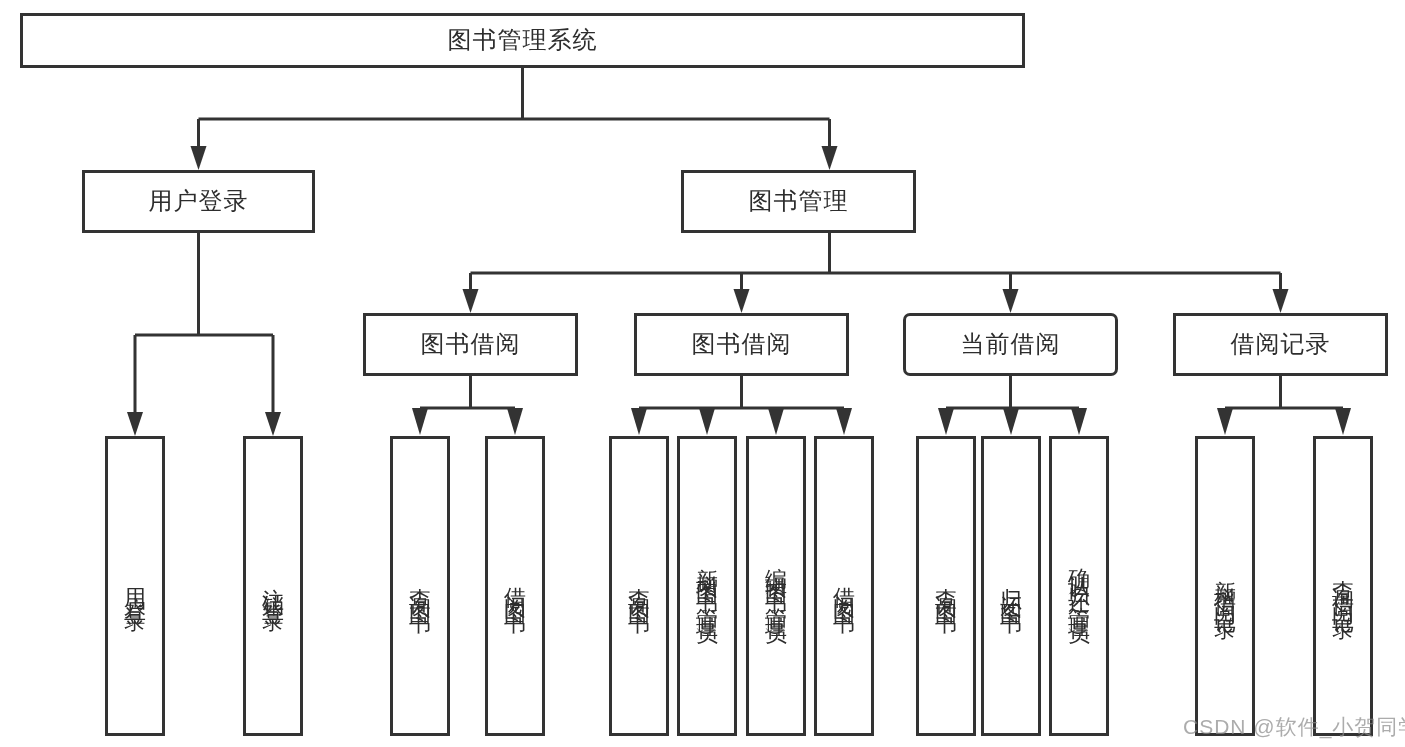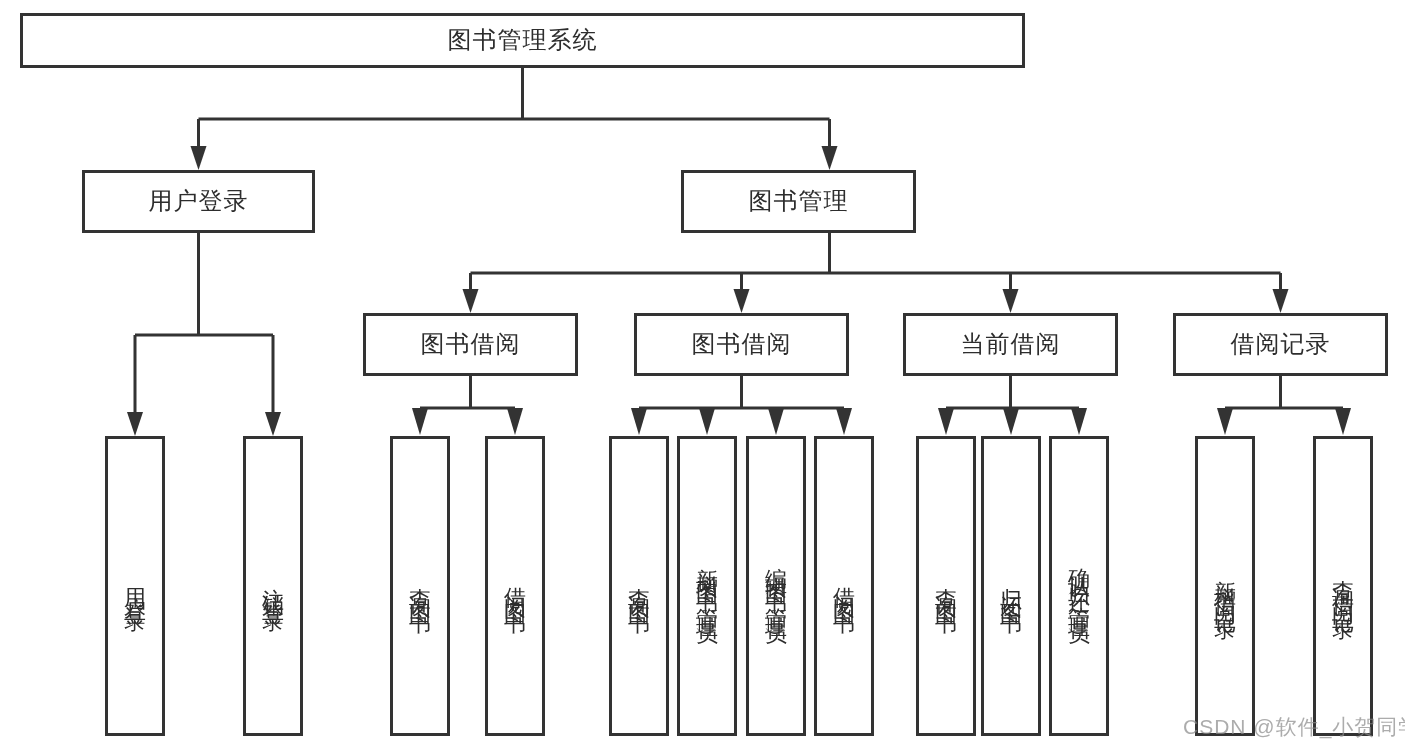--- a/index.html
+++ b/index.html
@@ -70,21 +70,21 @@
     </g>
   </svg>
 
   <div class="box root">图书管理系统</div>
 
   <div class="box lvl2a">用户登录</div>
   <div class="box lvl2b">图书管理</div>
 
   <div class="box lvl3" style="left:363px;">图书借阅</div>
   <div class="box lvl3" style="left:634px;">图书借阅</div>
-  <div class="box lvl3" style="left:903px;">当前借阅</div>
+  <div class="box lvl3" style="left:903px;border-radius:7px;">当前借阅</div>
   <div class="box lvl3" style="left:1173px;">借阅记录</div>
 
   <div class="box leaf" style="left:105px;">用户登录</div>
   <div class="box leaf" style="left:243px;">注销登录</div>
 
   <div class="box leaf" style="left:390px;">查询图书</div>
   <div class="box leaf" style="left:485px;">借阅图书</div>
 
   <div class="box leaf" style="left:609px;">查询图书</div>
   <div class="box leaf" style="left:677px;">新增图书（管理员）</div>

